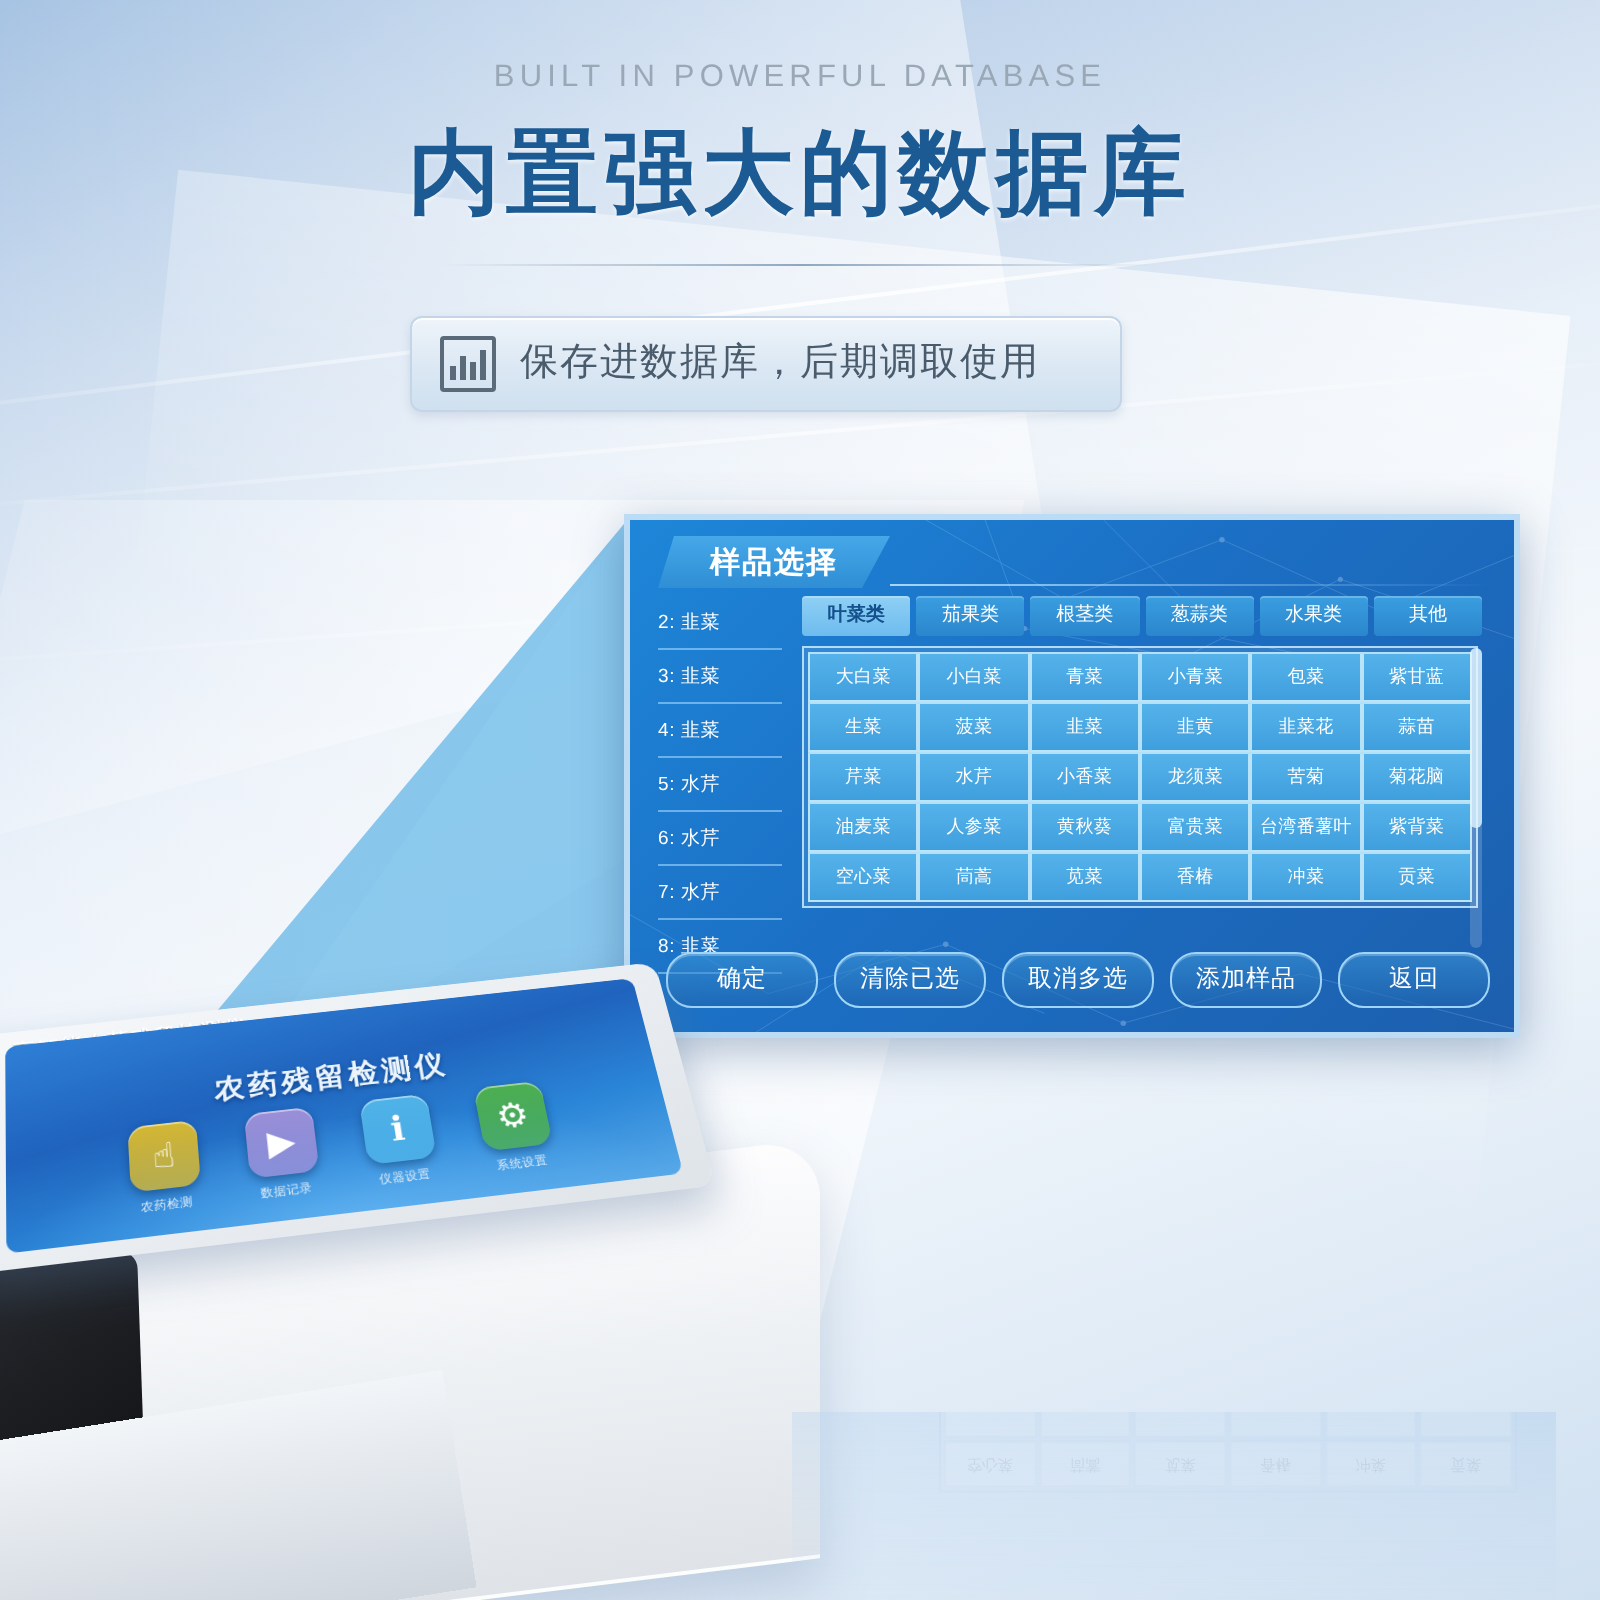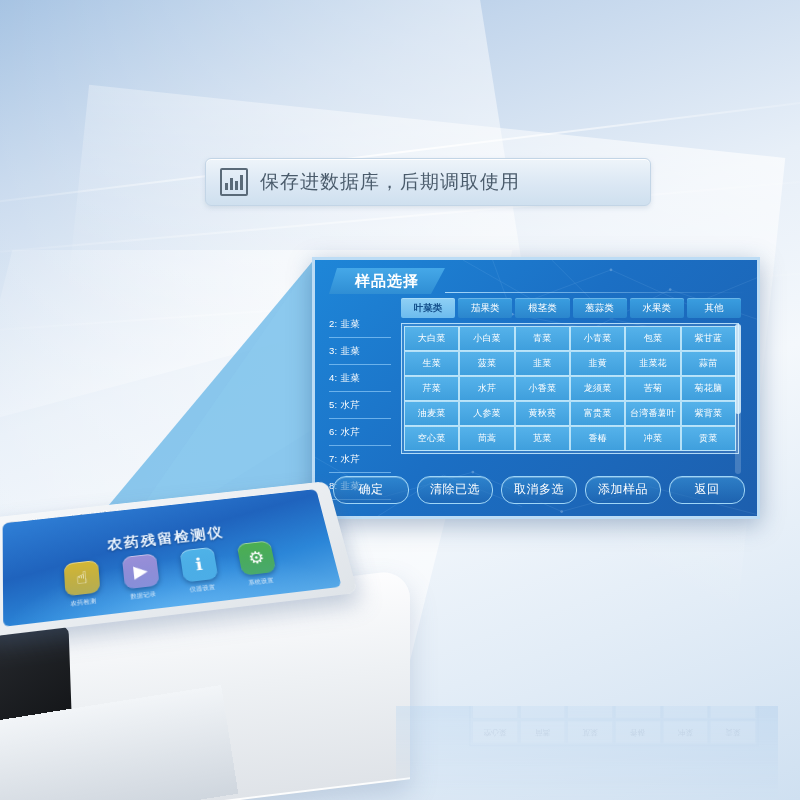--- a/index.html
+++ b/index.html
@@ -55,21 +55,21 @@
     text-shadow: 0 1px 2px rgba(255,255,255,0.7);
   }
   .hrule {
     width: 360px; height: 1px; margin: 14px auto 0;
     background: linear-gradient(90deg, rgba(120,150,180,0), #8fa7bd, rgba(120,150,180,0));
   }
 
   
   .pill {
     position: absolute; left: 205px; top: 158px;
-    width: 446px; height: 48px;
+    width: 356px; height: 48px;
     border-radius: 6px;
     background: linear-gradient(180deg, #eef4fa 0%, #dce8f4 52%, #cfe0ef 100%);
     border: 1px solid #c3d5e6;
     box-shadow: 0 2px 5px rgba(100,130,160,0.18), inset 0 1px 0 rgba(255,255,255,0.9);
     display: flex; align-items: center; padding: 0 14px; box-sizing: border-box;
   }
   .pill-icon {
     width: 28px; height: 28px; flex: 0 0 28px;
     border: 2px solid #5a6a78; border-radius: 2px;
     display: flex; align-items: flex-end; justify-content: center; gap: 2px;
@@ -107,21 +107,21 @@
     clip-path: polygon(8px 0, 100% 0, calc(100% - 14px) 100%, 0 100%);
     display: flex; align-items: center; justify-content: center;
   }
   .panel-head span { font-size: 15px; color: #ffffff; font-weight: 700; letter-spacing: 1px; }
   .head-line {
     position:absolute; left: 130px; top: 32px; width: 300px; height: 1px;
     background: linear-gradient(90deg, rgba(180,225,255,.9), rgba(180,225,255,0));
   }
 
   
-  .sidebar { position: absolute; left: 14px; top: 51px; width: 62px; }
+  .sidebar { position: absolute; left: 14px; top: 38px; width: 62px; }
   .side-item {
     height: 26px; display: flex; align-items: center;
     color: #ffffff; font-size: 9.5px; letter-spacing: .3px;
     border-bottom: 1px solid rgba(160,215,255,0.6);
   }
 
   
   .tabs { position: absolute; left: 86px; top: 38px; width: 340px; display: flex; gap: 3px; }
   .tab {
     flex: 1; height: 20px; line-height: 20px; text-align: center;
@@ -268,20 +268,25 @@
 
 <div id="stage">
 
   <div class="bgpoly poly1"></div>
   <div class="bgpoly poly2"></div>
   <div class="bgpoly poly3"></div>
   <div class="streak"></div>
   <div class="streak s2"></div>
   <div class="streak s3"></div>
 
+  <div class="header">
+    <div class="kicker">BUILT IN POWERFUL DATABASE</div>
+    <div class="headline">内置强大的数据库</div>
+    <div class="hrule"></div>
+  </div>
 
   <div class="pill">
     <div class="pill-icon">
       <i></i>
         <i></i>
         <i></i>
         <i></i>
     </div>
     <div class="pill-text">
       <div class="pill-cn">保存进数据库，后期调取使用</div>

